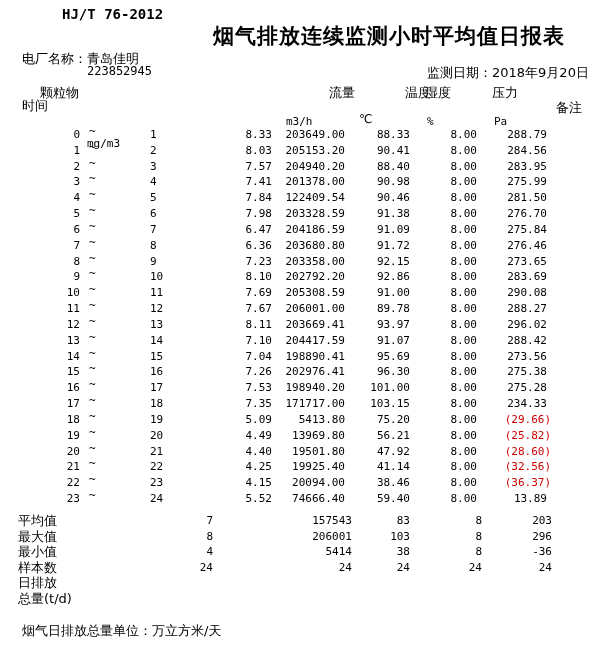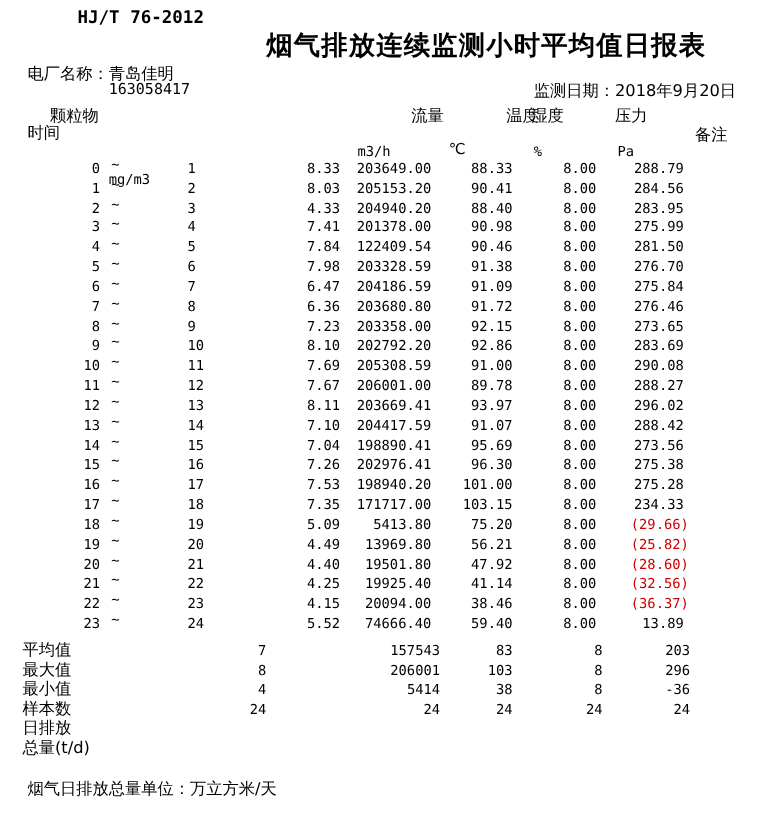--- a/index.html
+++ b/index.html
@@ -58,21 +58,21 @@
   #footer-note{left:22px;top:622px;font-size:13px;}
 </style>
 </head>
 <body>
 
 <div class="abs" id="standard">HJ/T 76-2012</div>
 <div class="abs" id="title">烟气排放连续监测小时平均值日报表</div>
 
 <div class="abs" id="plant-row"><span>电厂名称：</span><span>青岛佳明</span></div>
 <div class="abs" id="tick">`</div>
-<div class="abs mono" id="plant-code">163058417</div>
+<div class="abs mono" id="plant-code">223852945</div>
 <div class="abs" id="date-row"><span>监测日期：</span><span>2018年9月20日</span></div>
 
 <div class="abs colhead" id="pm-label">颗粒物</div>
 <div class="abs colhead" id="flow-label">流量</div>
 <div class="abs colhead" id="temp-label">温度</div>
 <div class="abs colhead" id="hum-label">湿度</div>
 <div class="abs colhead" id="press-label">压力</div>
 <div class="abs colhead" id="time-label">时间</div>
 <div class="abs colhead" id="remark-label">备注</div>
 
@@ -100,21 +100,21 @@
       <span class="c pm">8.03</span>
       <span class="c flow">205153.20</span>
       <span class="c temp">90.41</span>
       <span class="c hum">8.00</span>
       <span class="c press">284.56</span>
     </div>
     <div class="row">
       <span class="c start">2</span>
       <span class="c tilde">~</span>
       <span class="c end">3</span>
-      <span class="c pm">4.33</span>
+      <span class="c pm">7.57</span>
       <span class="c flow">204940.20</span>
       <span class="c temp">88.40</span>
       <span class="c hum">8.00</span>
       <span class="c press">283.95</span>
     </div>
     <div class="row">
       <span class="c start">3</span>
       <span class="c tilde">~</span>
       <span class="c end">4</span>
       <span class="c pm">7.41</span>

